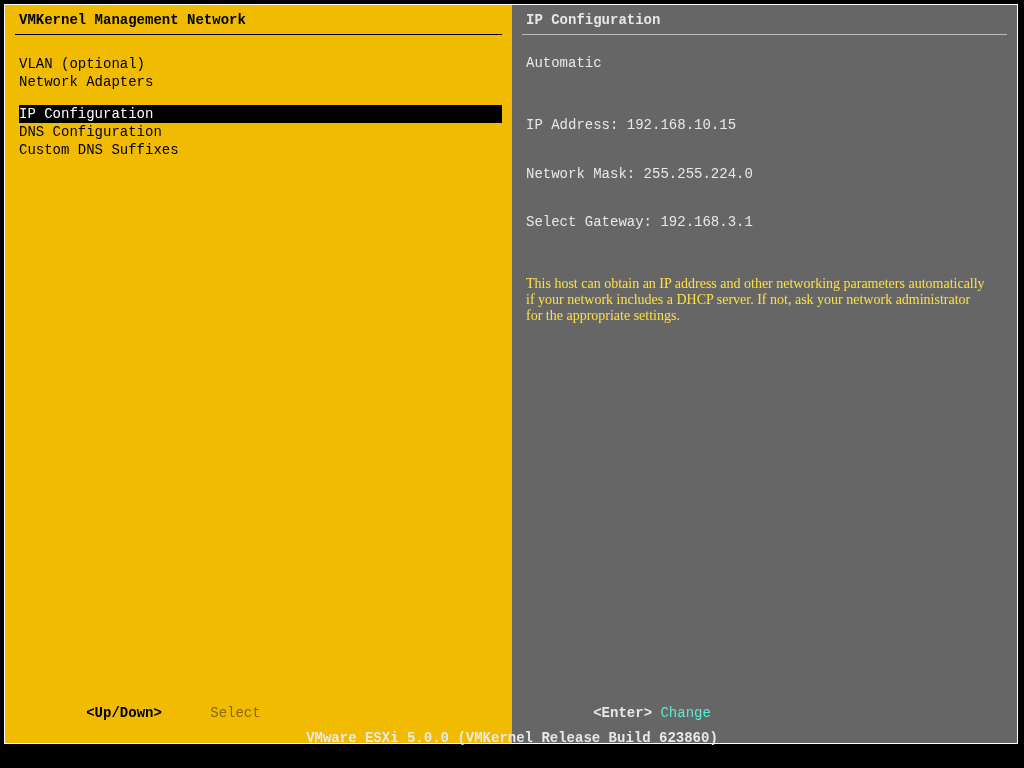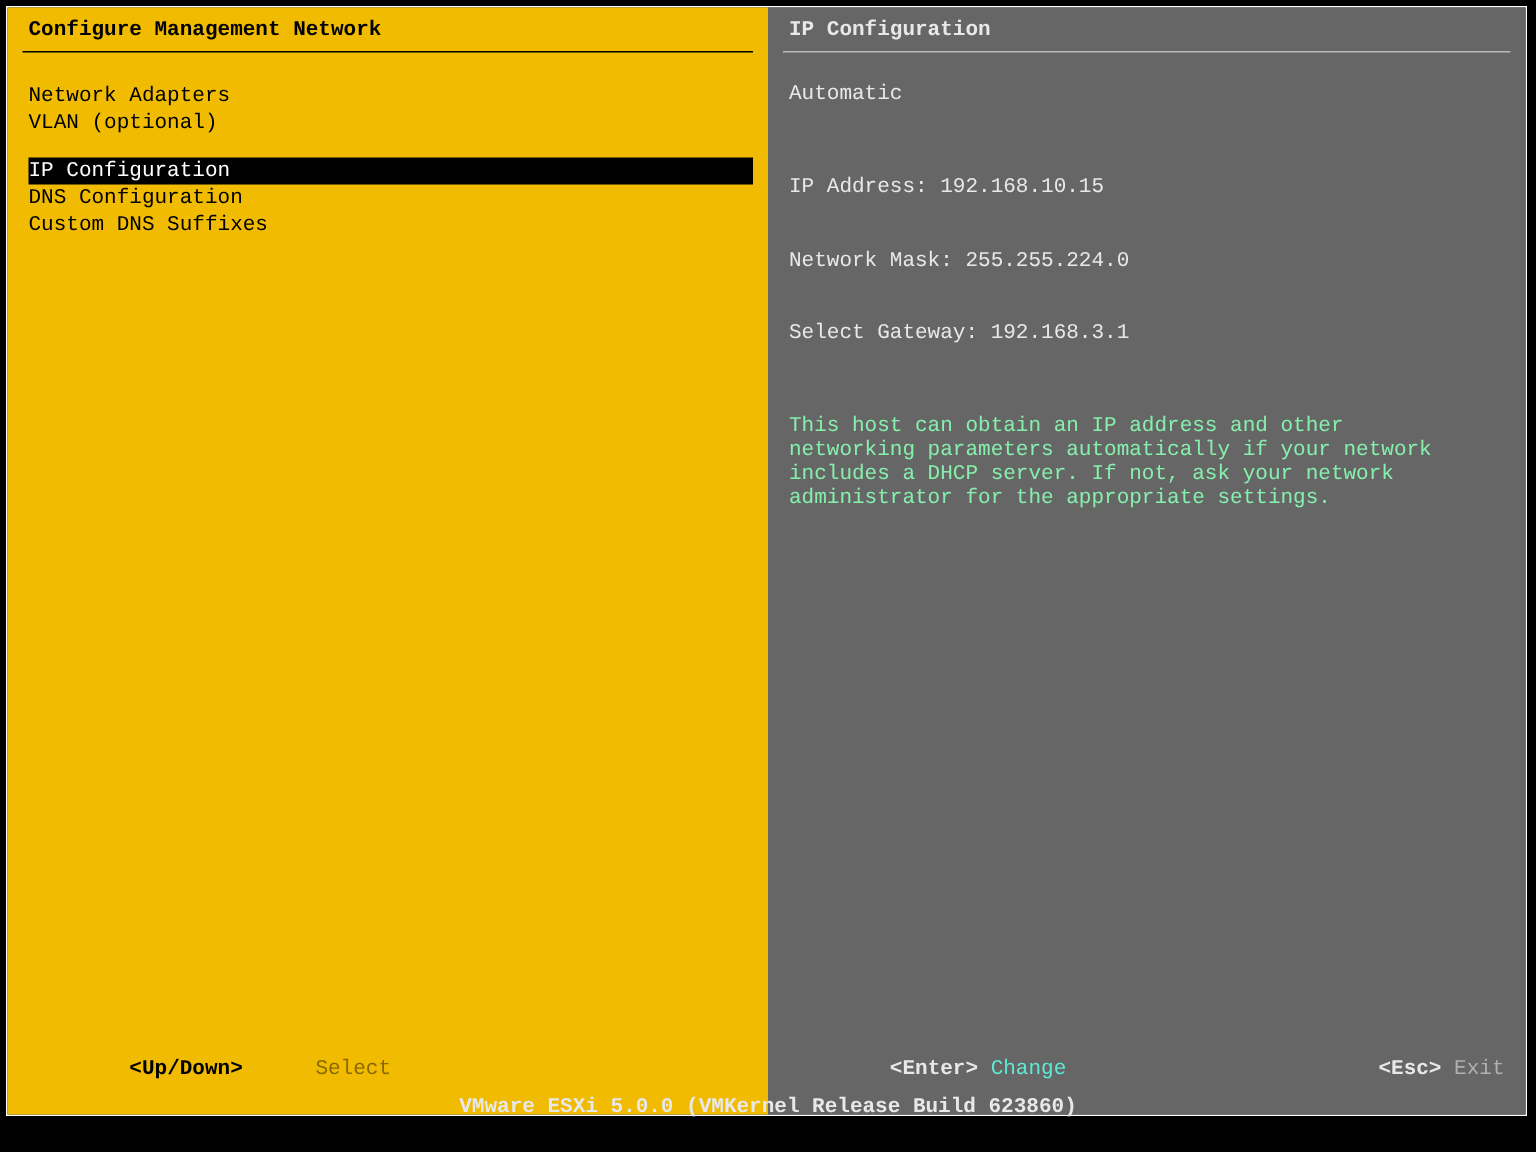--- a/index.html
+++ b/index.html
@@ -67,23 +67,24 @@
   }
   .menu-item.selected {
     background: #000;
     color: #fff;
     padding-right: 0;
     margin-right: -4px;
   }
   .bright { color: #e8e8e8; }
   .right .lines { white-space: pre; line-height: 1.15; }
   .help-text {
-    color: #86efac;
+    color: #fde047;
     line-height: 1.15;
     max-width: 460px;
+    font-family: Liberation Serif, serif;
   }
   .foot-left, .foot-right-a, .foot-right-b {
     position: absolute;
     bottom: 6px;
     font-weight: bold;
     white-space: pre;
   }
   .foot-left { left: 14px; color: #000; }
   .foot-left .dimkey { color: #8a6a00; font-weight: normal; margin-left: 40px; }
   .foot-right-a { left: 14px; color: #e8e8e8; }
@@ -101,27 +102,27 @@
     white-space: pre;
   }
 </style>
 </head>
 <body>
 
 <div class="screen">
   <div class="outer">
 
     <div class="pane left">
-      <div class="pane-header">Configure Management Network</div>
+      <div class="pane-header">VMKernel Management Network</div>
       <hr class="pane-rule">
 
       <div class="pane-body">
         <div class="block">
+          <div class="menu-item">VLAN (optional)</div>
           <div class="menu-item">Network Adapters</div>
-          <div class="menu-item">VLAN (optional)</div>
         </div>
         <div class="block">
           <div class="menu-item selected">IP Configuration</div>
           <div class="menu-item">DNS Configuration</div>
           <div class="menu-item">Custom DNS Suffixes</div>
         </div>
       </div>
 
       <div class="foot-left">
         <span>&lt;Up/Down&gt;</span> <span class="dimkey">Select</span>
@@ -140,21 +141,18 @@
           <div>Network Mask: 255.255.224.0</div>
           <div>Select Gateway: 192.168.3.1</div>
         </div>
 
         <div class="help-text">This host can obtain an IP address and other networking parameters automatically if your network includes a DHCP server. If not, ask your network administrator for the appropriate settings.</div>
       </div>
 
       <div class="foot-right-a">
         <span>&lt;Enter&gt;</span> <span class="dimkey">Change</span>
       </div>
-      <div class="foot-right-b">
-        <span>&lt;Esc&gt;</span> <span class="dimkey">Exit</span>
-      </div>
     </div>
 
   </div>
 
   <div class="statusbar">VMware ESXi 5.0.0 (VMKernel Release Build 623860)</div>
 </div>
 
 </body></html>

